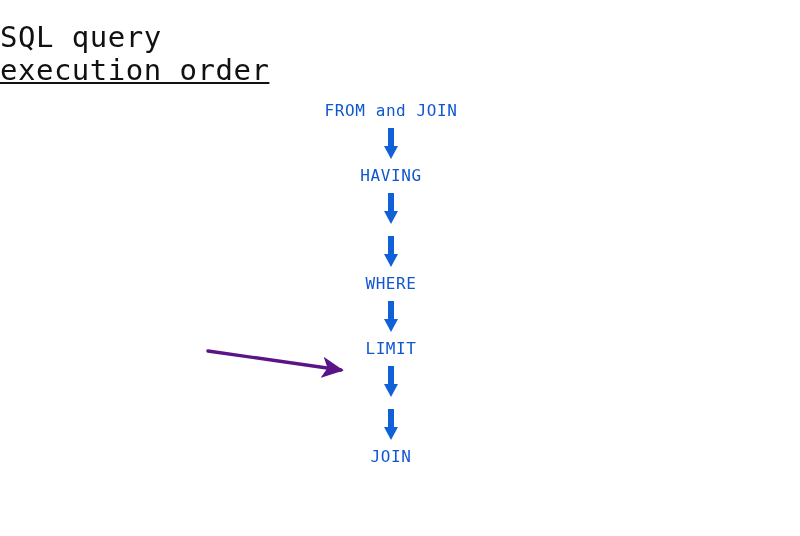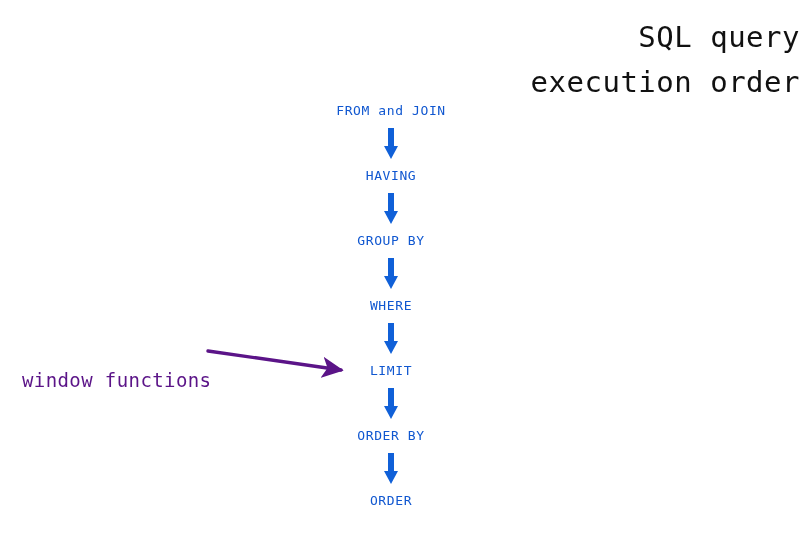--- a/index.html
+++ b/index.html
@@ -22,46 +22,46 @@
     left: 0; top: 0;
     width: 800px;
     height: 536px;
   }
 
   
   .title {
     position: absolute;
     left: 0;
     width: 800px;
-    text-align: right;
+    text-align: left;
     color: #111111;
     font-family: "DejaVu Sans Mono", "Liberation Mono", monospace;
     font-size: 29px;
     line-height: 34px;
     letter-spacing: 0.5px;
     white-space: pre;
   }
   .title-line1 { top: 20px; }
-  .title-line2 { top: 65px; }
+  .title-line2 { top: 53px; text-decoration: underline; }
 
   
   .flow {
     position: absolute;
     left: 190px;
     top: 100px;
     width: 402px;
     display: flex;
     flex-direction: column;
     align-items: center;
   }
 
   .step {
     color: #1057d0;
     font-family: "DejaVu Sans Mono", "Liberation Mono", monospace;
-    font-size: 13px;
+    font-size: 16px;
     line-height: 22px;
     letter-spacing: 0.6px;
     white-space: pre;
     text-align: center;
   }
 
   
   .arrow-down {
     position: relative;
     width: 16px;
@@ -129,54 +129,51 @@
       <div class="head"></div>
     </div>
 
     <div class="step">HAVING</div>
 
     <div class="arrow-down gap-1">
       <div class="shaft"></div>
       <div class="head"></div>
     </div>
 
-    <div class="step">GROUP BY</div>
 
     <div class="arrow-down gap-1">
       <div class="shaft"></div>
       <div class="head"></div>
     </div>
 
     <div class="step">WHERE</div>
 
     <div class="arrow-down gap-1">
       <div class="shaft"></div>
       <div class="head"></div>
     </div>
 
     <div class="step">LIMIT</div>
 
     <div class="arrow-down gap-1">
       <div class="shaft"></div>
       <div class="head"></div>
     </div>
 
-    <div class="step">ORDER BY</div>
 
     <div class="arrow-down gap-1">
       <div class="shaft"></div>
       <div class="head"></div>
     </div>
 
-    <div class="step">ORDER</div>
+    <div class="step">JOIN</div>
 
   </div>
 
   <div class="annotation">
-    <div>window functions</div>
   </div>
 
   <svg class="annotation-arrow" viewBox="0 0 800 536">
     <defs>
       <marker id="annoHead" markerWidth="7" markerHeight="7" refX="5.6" refY="3.5" orient="auto" markerUnits="strokeWidth">
         <path d="M0,0.4 L6.4,3.5 L0,6.6 L1.6,3.5 Z" fill="#5b1488"></path>
       </marker>
     </defs>
     <line x1="208" y1="351" x2="341" y2="370" stroke="#5b1488" stroke-width="3.4" stroke-linecap="round" marker-end="url(#annoHead)"></line>
   </svg>

